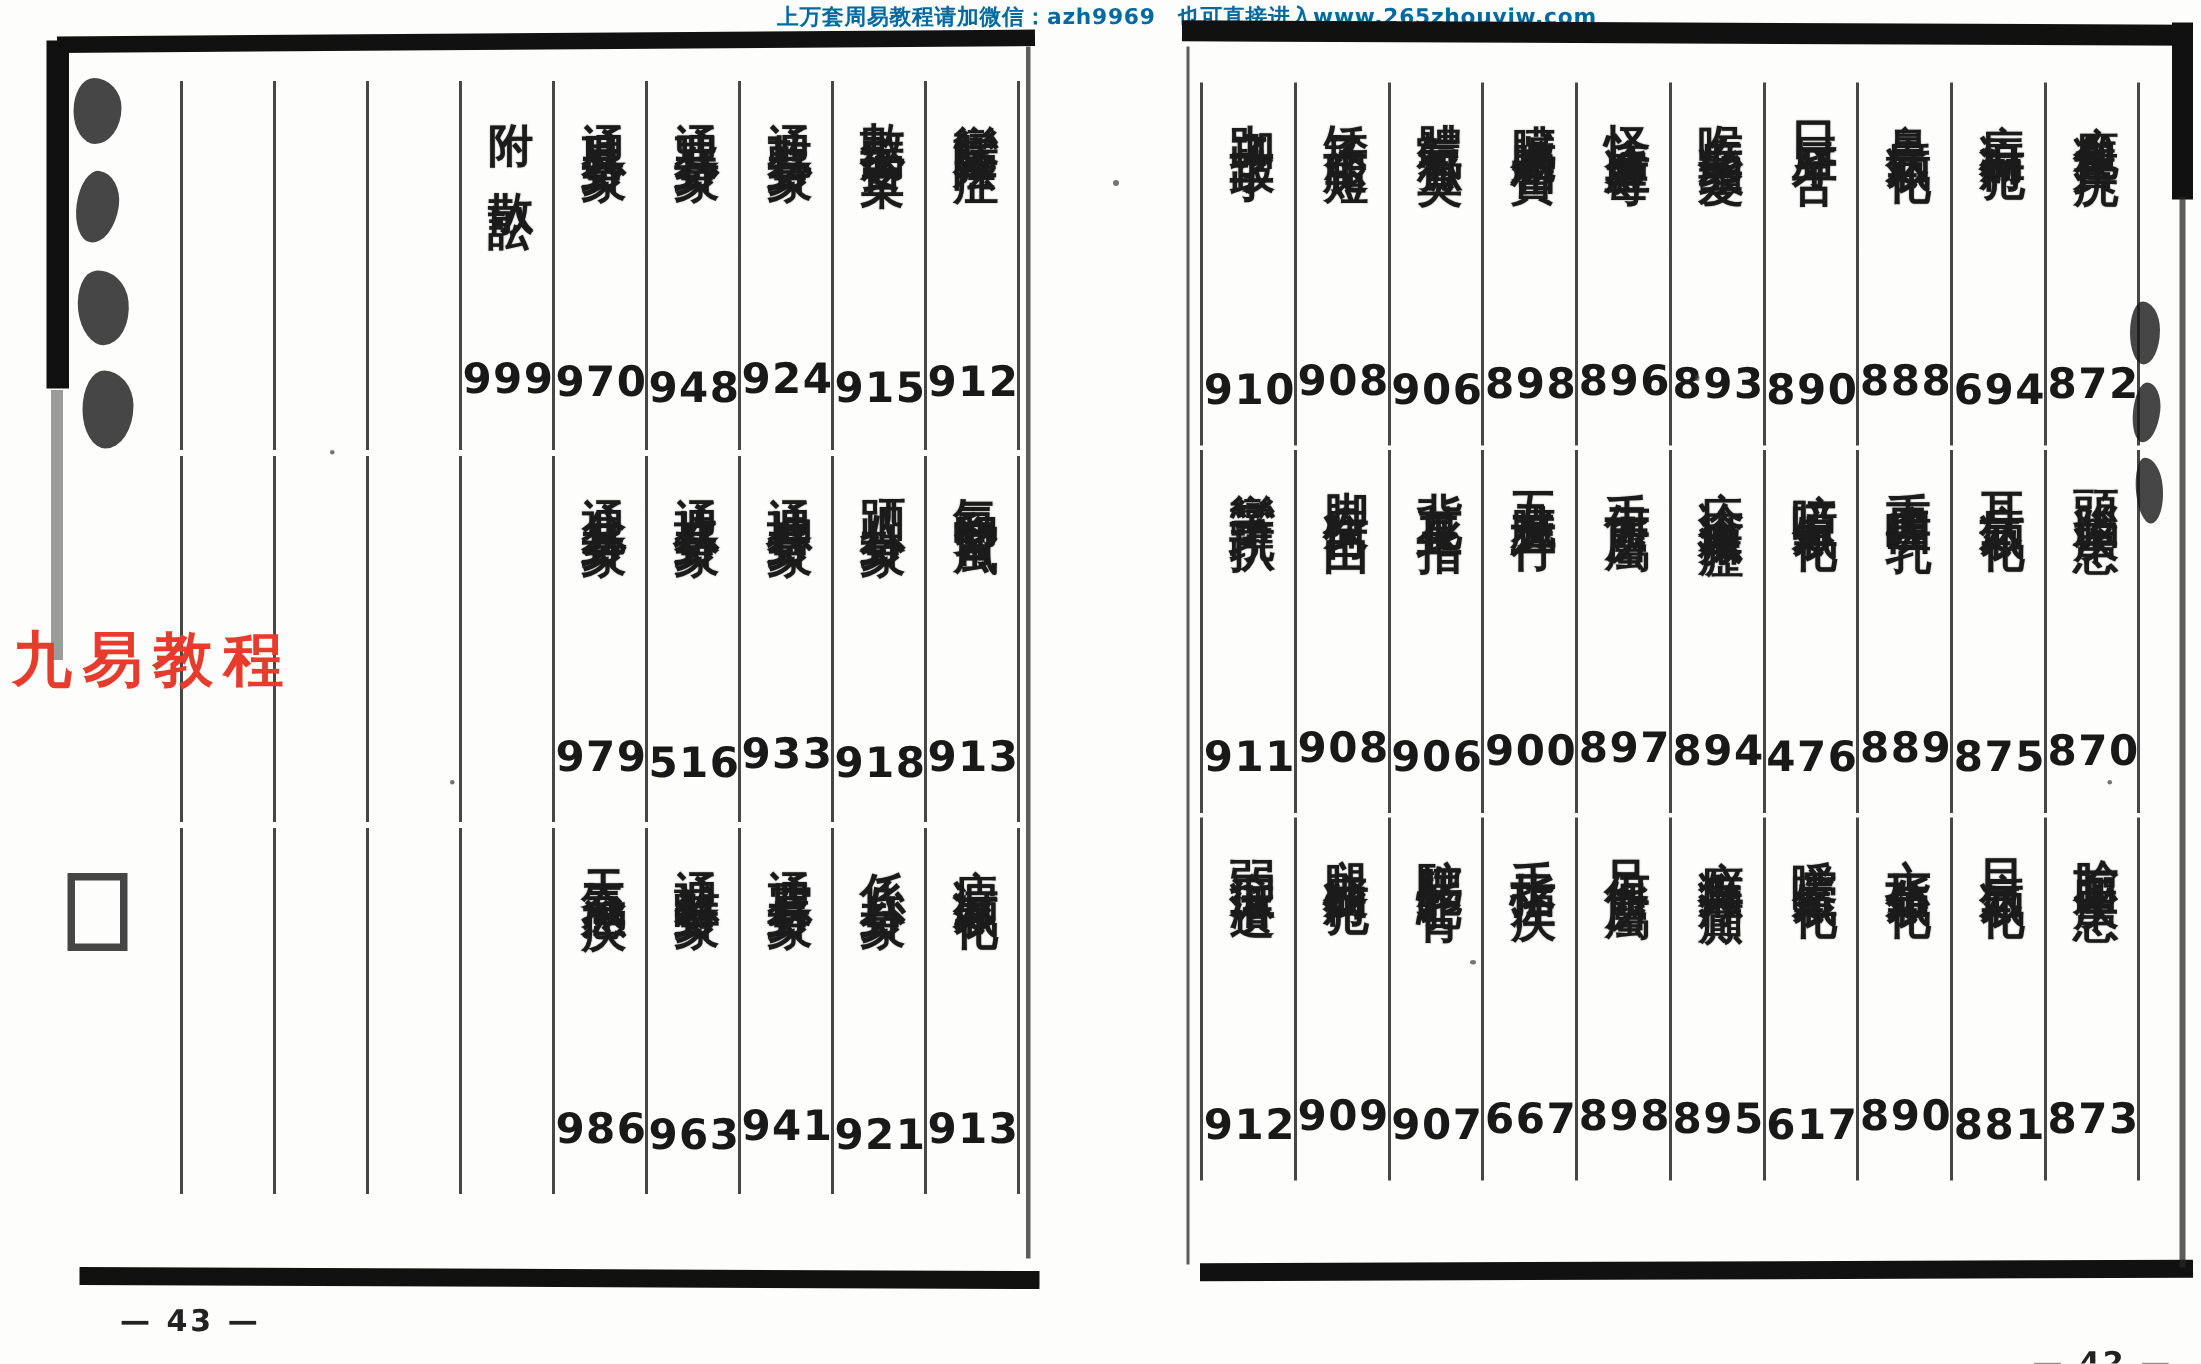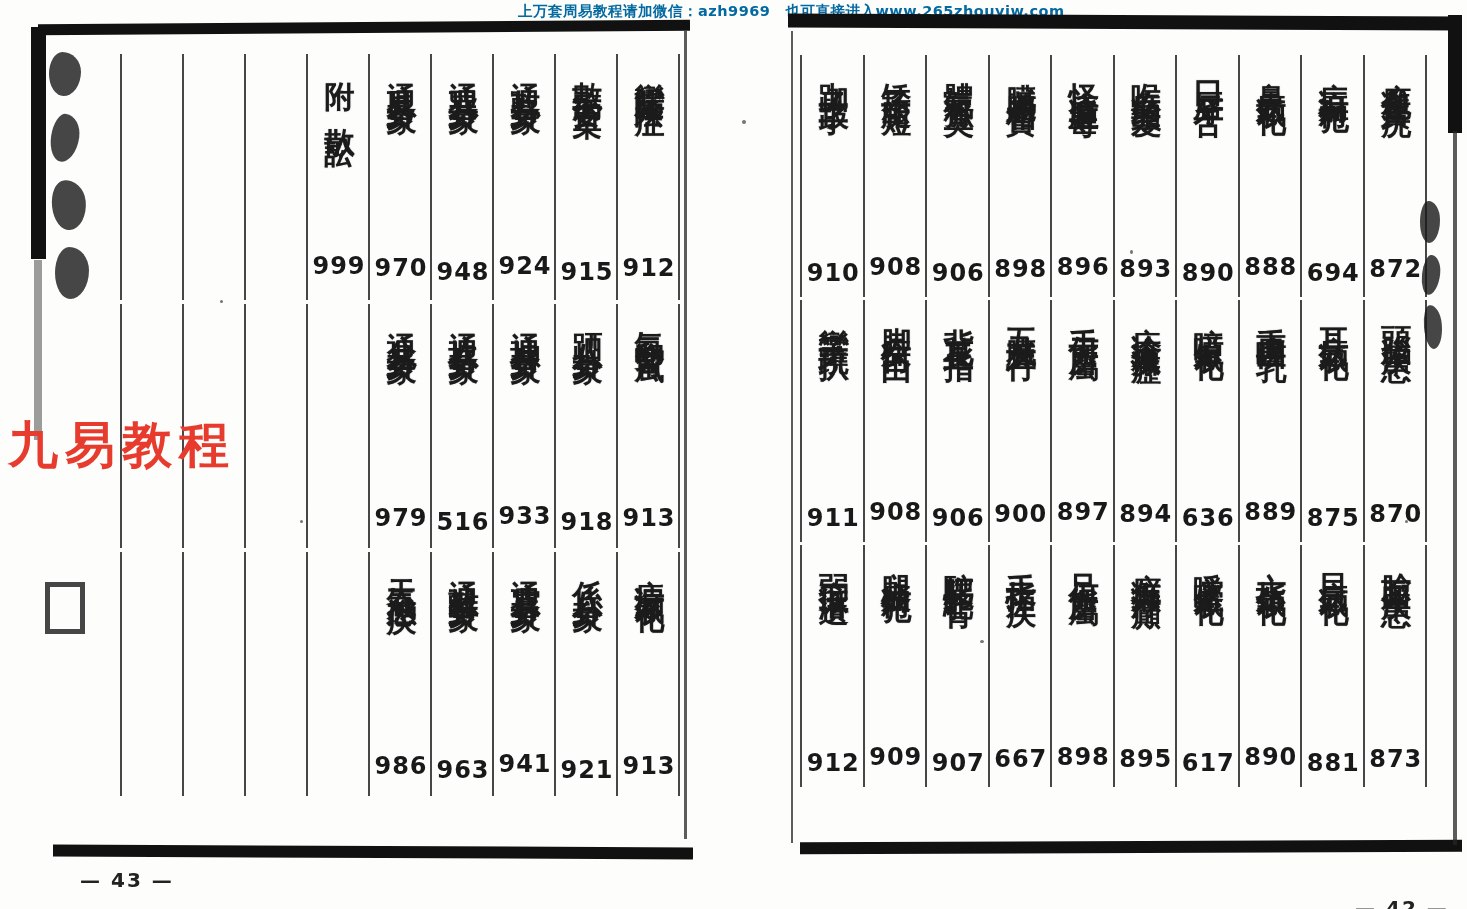--- a/index.html
+++ b/index.html
@@ -23,26 +23,26 @@
   .band.rp{width:627px;background-image:repeating-linear-gradient(to left,rgba(25,25,25,.8) 0 2px,transparent 2px 62.5px);}
   .toc-col{display:flex;flex-direction:column;align-items:center;flex:none;}
   .lp .toc-col{width:62px;}
   .rp .toc-col{width:62.5px;}
   .toc-title{
     writing-mode:vertical-rl;text-orientation:upright;
     font-size:30px;font-weight:700;letter-spacing:8px;
     height:176px;color:#1b1b1b;margin-top:4px;
     text-shadow:0 0 1px rgba(0,0,0,.55);
   }
-  .toc-page{font-size:24px;font-weight:600;margin-top:20px;color:#191919;letter-spacing:1px;}
+  .toc-page{font-size:28px;font-weight:600;margin-top:4px;color:#191919;letter-spacing:1px;}
   .toc-col:nth-child(even) .toc-page{transform:translateY(4px);}
   .toc-col:nth-child(3n) .toc-page{transform:translateY(-2px);}
   
   #header-text{position:absolute;left:518px;top:2px;font-size:14.5px;font-weight:600;letter-spacing:.5px;}
-  #watermark{position:absolute;left:8px;top:412px;font-size:50px;font-weight:900;letter-spacing:7px;}
+  #watermark{position:absolute;left:8px;top:412px;font-size:40px;font-weight:900;letter-spacing:7px;}
   .folio{position:absolute;font-size:20px;font-weight:600;letter-spacing:2px;color:#222;}
   #folio-left{left:80px;top:868px;}
   #folio-right{left:1355px;top:853px;margin-top:43px;}
   
   .mark{position:absolute;background:#2c2c2c;}
   .blob{border-radius:42% 58% 55% 45%/50% 45% 55% 50%;opacity:.88;}
   .boxed{background:transparent;border:5px solid #262626;opacity:.85;}
   .speck{position:absolute;background:#3a3a3a;border-radius:50%;opacity:.7;}
 </style>
 </head>
@@ -197,21 +197,21 @@
       <div class="toc-col">
         <div class="toc-title">耳病氣化</div>
         <div class="toc-page">875</div>
       </div>
       <div class="toc-col">
         <div class="toc-title">重瞳四乳</div>
         <div class="toc-page">889</div>
       </div>
       <div class="toc-col">
         <div class="toc-title">喑啞氣化</div>
-        <div class="toc-page">636</div>
+        <div class="toc-page">476</div>
       </div>
       <div class="toc-col">
         <div class="toc-title">疥瘡瘰癧</div>
         <div class="toc-page">894</div>
       </div>
       <div class="toc-col">
         <div class="toc-title">手何所屬</div>
         <div class="toc-page">897</div>
       </div>
       <div class="toc-col">

